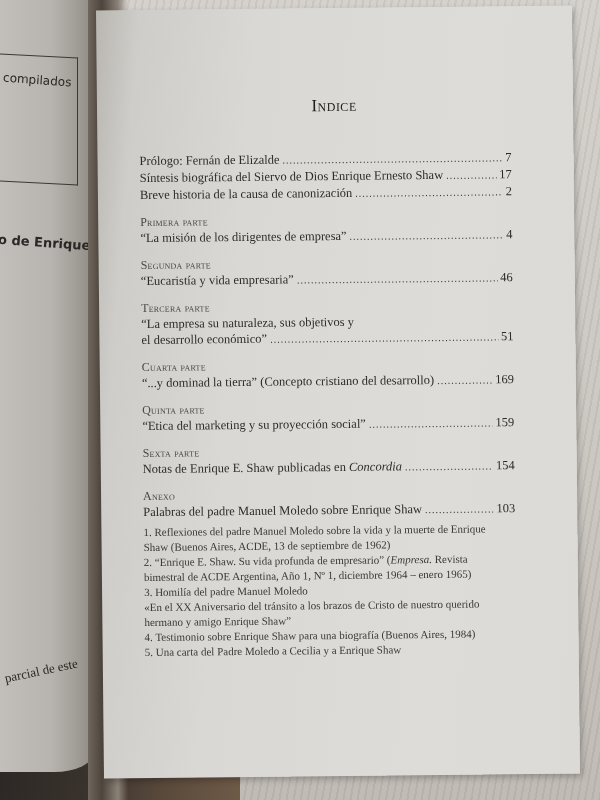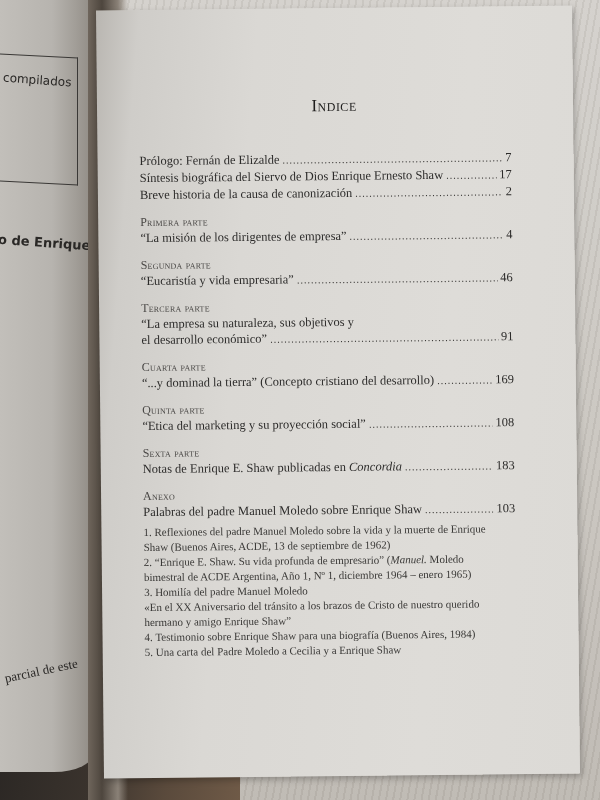--- a/index.html
+++ b/index.html
@@ -142,61 +142,61 @@
           <span class="page-num">46</span>
         </div>
       </div>
 
       <div class="group">
         <div class="section-label">Tercera parte</div>
         <div class="multiline">“La empresa su naturaleza, sus objetivos y</div>
         <div class="entry">
           <span class="title">el desarrollo económico”</span>
           <span class="leader"></span>
-          <span class="page-num">91</span>
+          <span class="page-num">51</span>
         </div>
       </div>
 
       <div class="group">
         <div class="section-label">Cuarta parte</div>
         <div class="entry">
           <span class="title">“...y dominad la tierra” (Concepto cristiano del desarrollo)</span>
           <span class="leader"></span>
           <span class="page-num">169</span>
         </div>
       </div>
 
       <div class="group">
         <div class="section-label">Quinta parte</div>
         <div class="entry">
           <span class="title">“Etica del marketing y su proyección social”</span>
           <span class="leader"></span>
-          <span class="page-num">108</span>
+          <span class="page-num">159</span>
         </div>
       </div>
 
       <div class="group">
         <div class="section-label">Sexta parte</div>
         <div class="entry">
           <span class="title"><span>Notas de Enrique E. Shaw publicadas en</span> <em>Concordia</em></span>
           <span class="leader"></span>
-          <span class="page-num">183</span>
+          <span class="page-num">154</span>
         </div>
       </div>
 
       <div class="group">
         <div class="section-label">Anexo</div>
         <div class="entry">
           <span class="title">Palabras del padre Manuel Moledo sobre Enrique Shaw</span>
           <span class="leader"></span>
           <span class="page-num">103</span>
         </div>
         <div class="annex-sub first">1. Reflexiones del padre Manuel Moledo sobre la vida y la muerte de Enrique</div>
         <div class="annex-sub">Shaw (Buenos Aires, ACDE, 13 de septiembre de 1962)</div>
-        <div class="annex-sub"><span>2. “Enrique E. Shaw. Su vida profunda de empresario” (</span><em>Manuel.</em><span> Moledo</span></div>
+        <div class="annex-sub"><span>2. “Enrique E. Shaw. Su vida profunda de empresario” (</span><em>Empresa.</em><span> Revista</span></div>
         <div class="annex-sub">bimestral de ACDE Argentina, Año 1, Nº 1, diciembre 1964 – enero 1965)</div>
         <div class="annex-sub">3. Homilía del padre Manuel Moledo</div>
         <div class="annex-sub">«En el XX Aniversario del tránsito a los brazos de Cristo de nuestro querido</div>
         <div class="annex-sub">hermano y amigo Enrique Shaw”</div>
         <div class="annex-sub">4. Testimonio sobre Enrique Shaw para una biografía (Buenos Aires, 1984)</div>
         <div class="annex-sub">5. Una carta del Padre Moledo a Cecilia y a Enrique Shaw</div>
       </div>
 
     </div>
   </div>

